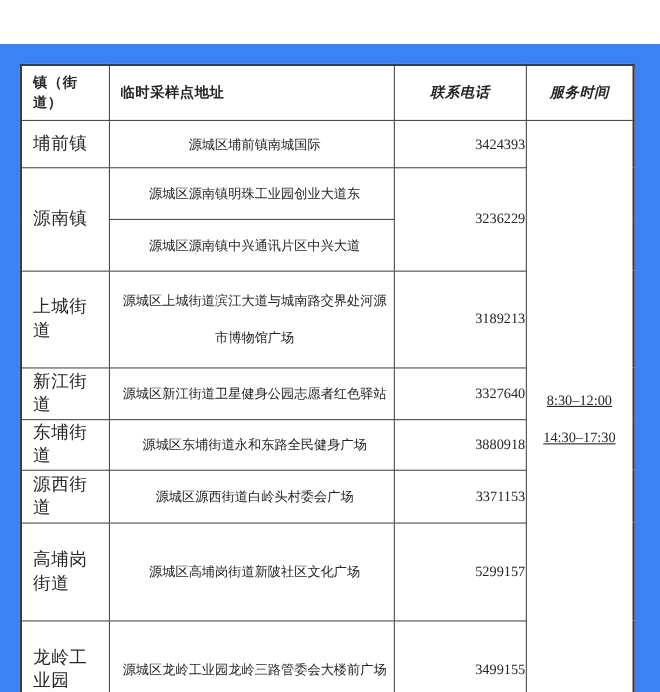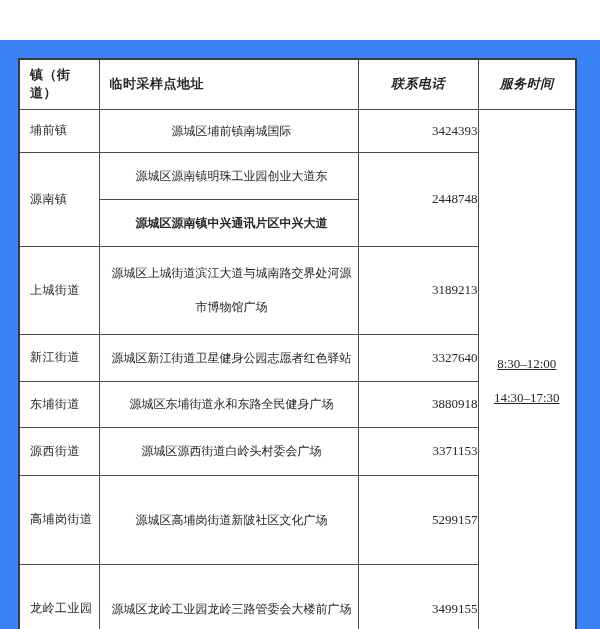--- a/index.html
+++ b/index.html
@@ -41,21 +41,21 @@
   }
   th {
     font-size: 13px;
     font-weight: bold;
     text-align: left;
     padding: 0 6px 0 10px;
     letter-spacing: 0.5px;
   }
   th.center { text-align: center; padding: 0; font-style: italic; }
   td.town {
-    font-size: 12px;
+    font-size: 16px;
     text-align: left;
     padding: 0 4px 0 10px;
     letter-spacing: 0.5px;
   }
   td.addr {
     font-size: 12px;
     text-align: center;
     padding: 0 6px 0 12px;
     line-height: 34px;
     word-break: break-all;
@@ -71,21 +71,21 @@
     font-size: 13px;
     text-align: center;
     padding: 0;
     text-decoration: underline;
   }
   td.service .time-line + .time-line { margin-top: 18px; }
 
   tr.row-hdr { height: 50px; }
   tr.row-1   { height: 43px; }
   tr.row-2a  { height: 47px; }
-  tr.row-2b  { height: 47px; font-weight: bold; }
+  tr.row-2b  { height: 47px; }
   tr.row-3   { height: 88px; }
   tr.row-4   { height: 47px; }
   tr.row-5   { height: 46px; }
   tr.row-6   { height: 48px; }
   tr.row-7   { height: 89px; }
   tr.row-8   { height: 90px; }
 </style>
 </head>
 <body>
 
@@ -111,21 +111,21 @@
         <td class="phone">3424393</td>
         <td class="service" rowspan="9">
           <div class="time-line">8:30–12:00</div>
           <div class="time-line">14:30–17:30</div>
         </td>
       </tr>
 
       <tr class="row-2a">
         <td class="town" rowspan="2">源南镇</td>
         <td class="addr">源城区源南镇明珠工业园创业大道东</td>
-        <td class="phone" rowspan="2">2448748</td>
+        <td class="phone" rowspan="2">3236229</td>
       </tr>
       <tr class="row-2b">
         <td class="addr">源城区源南镇中兴通讯片区中兴大道</td>
       </tr>
 
       <tr class="row-3">
         <td class="town">上城街道</td>
         <td class="addr">源城区上城街道滨江大道与城南路交界处河源市博物馆广场</td>
         <td class="phone">3189213</td>
       </tr>

